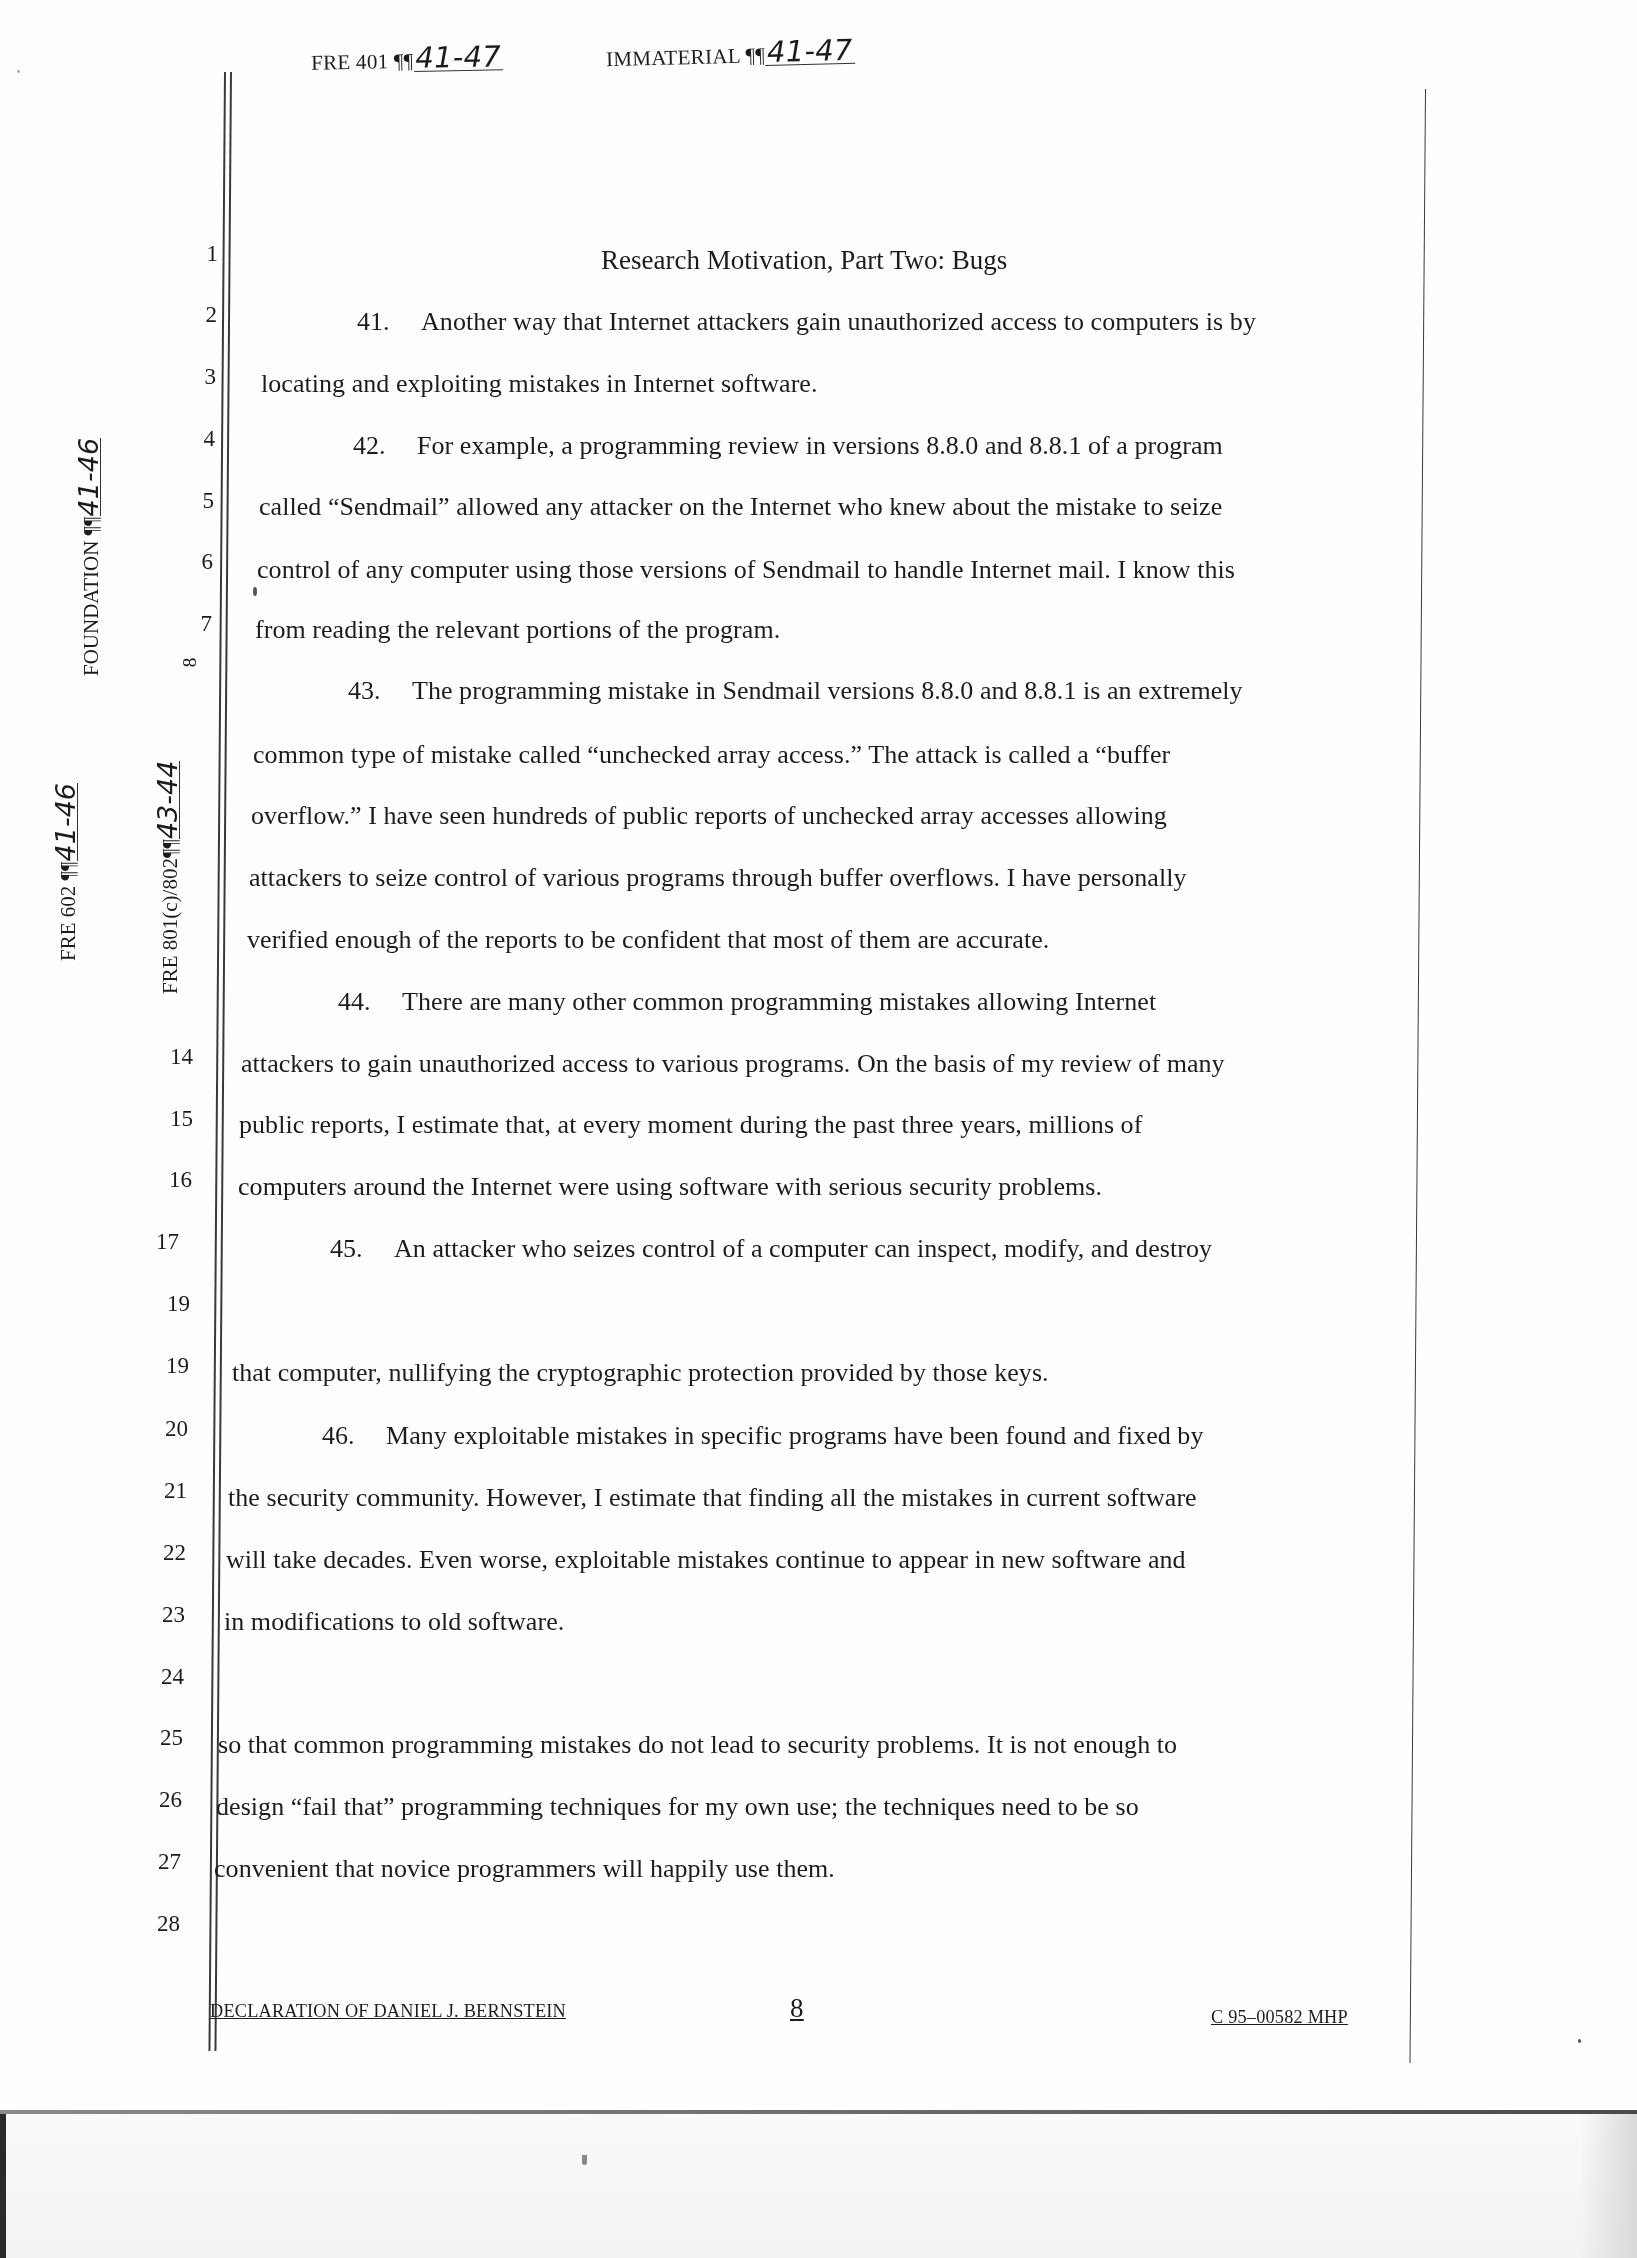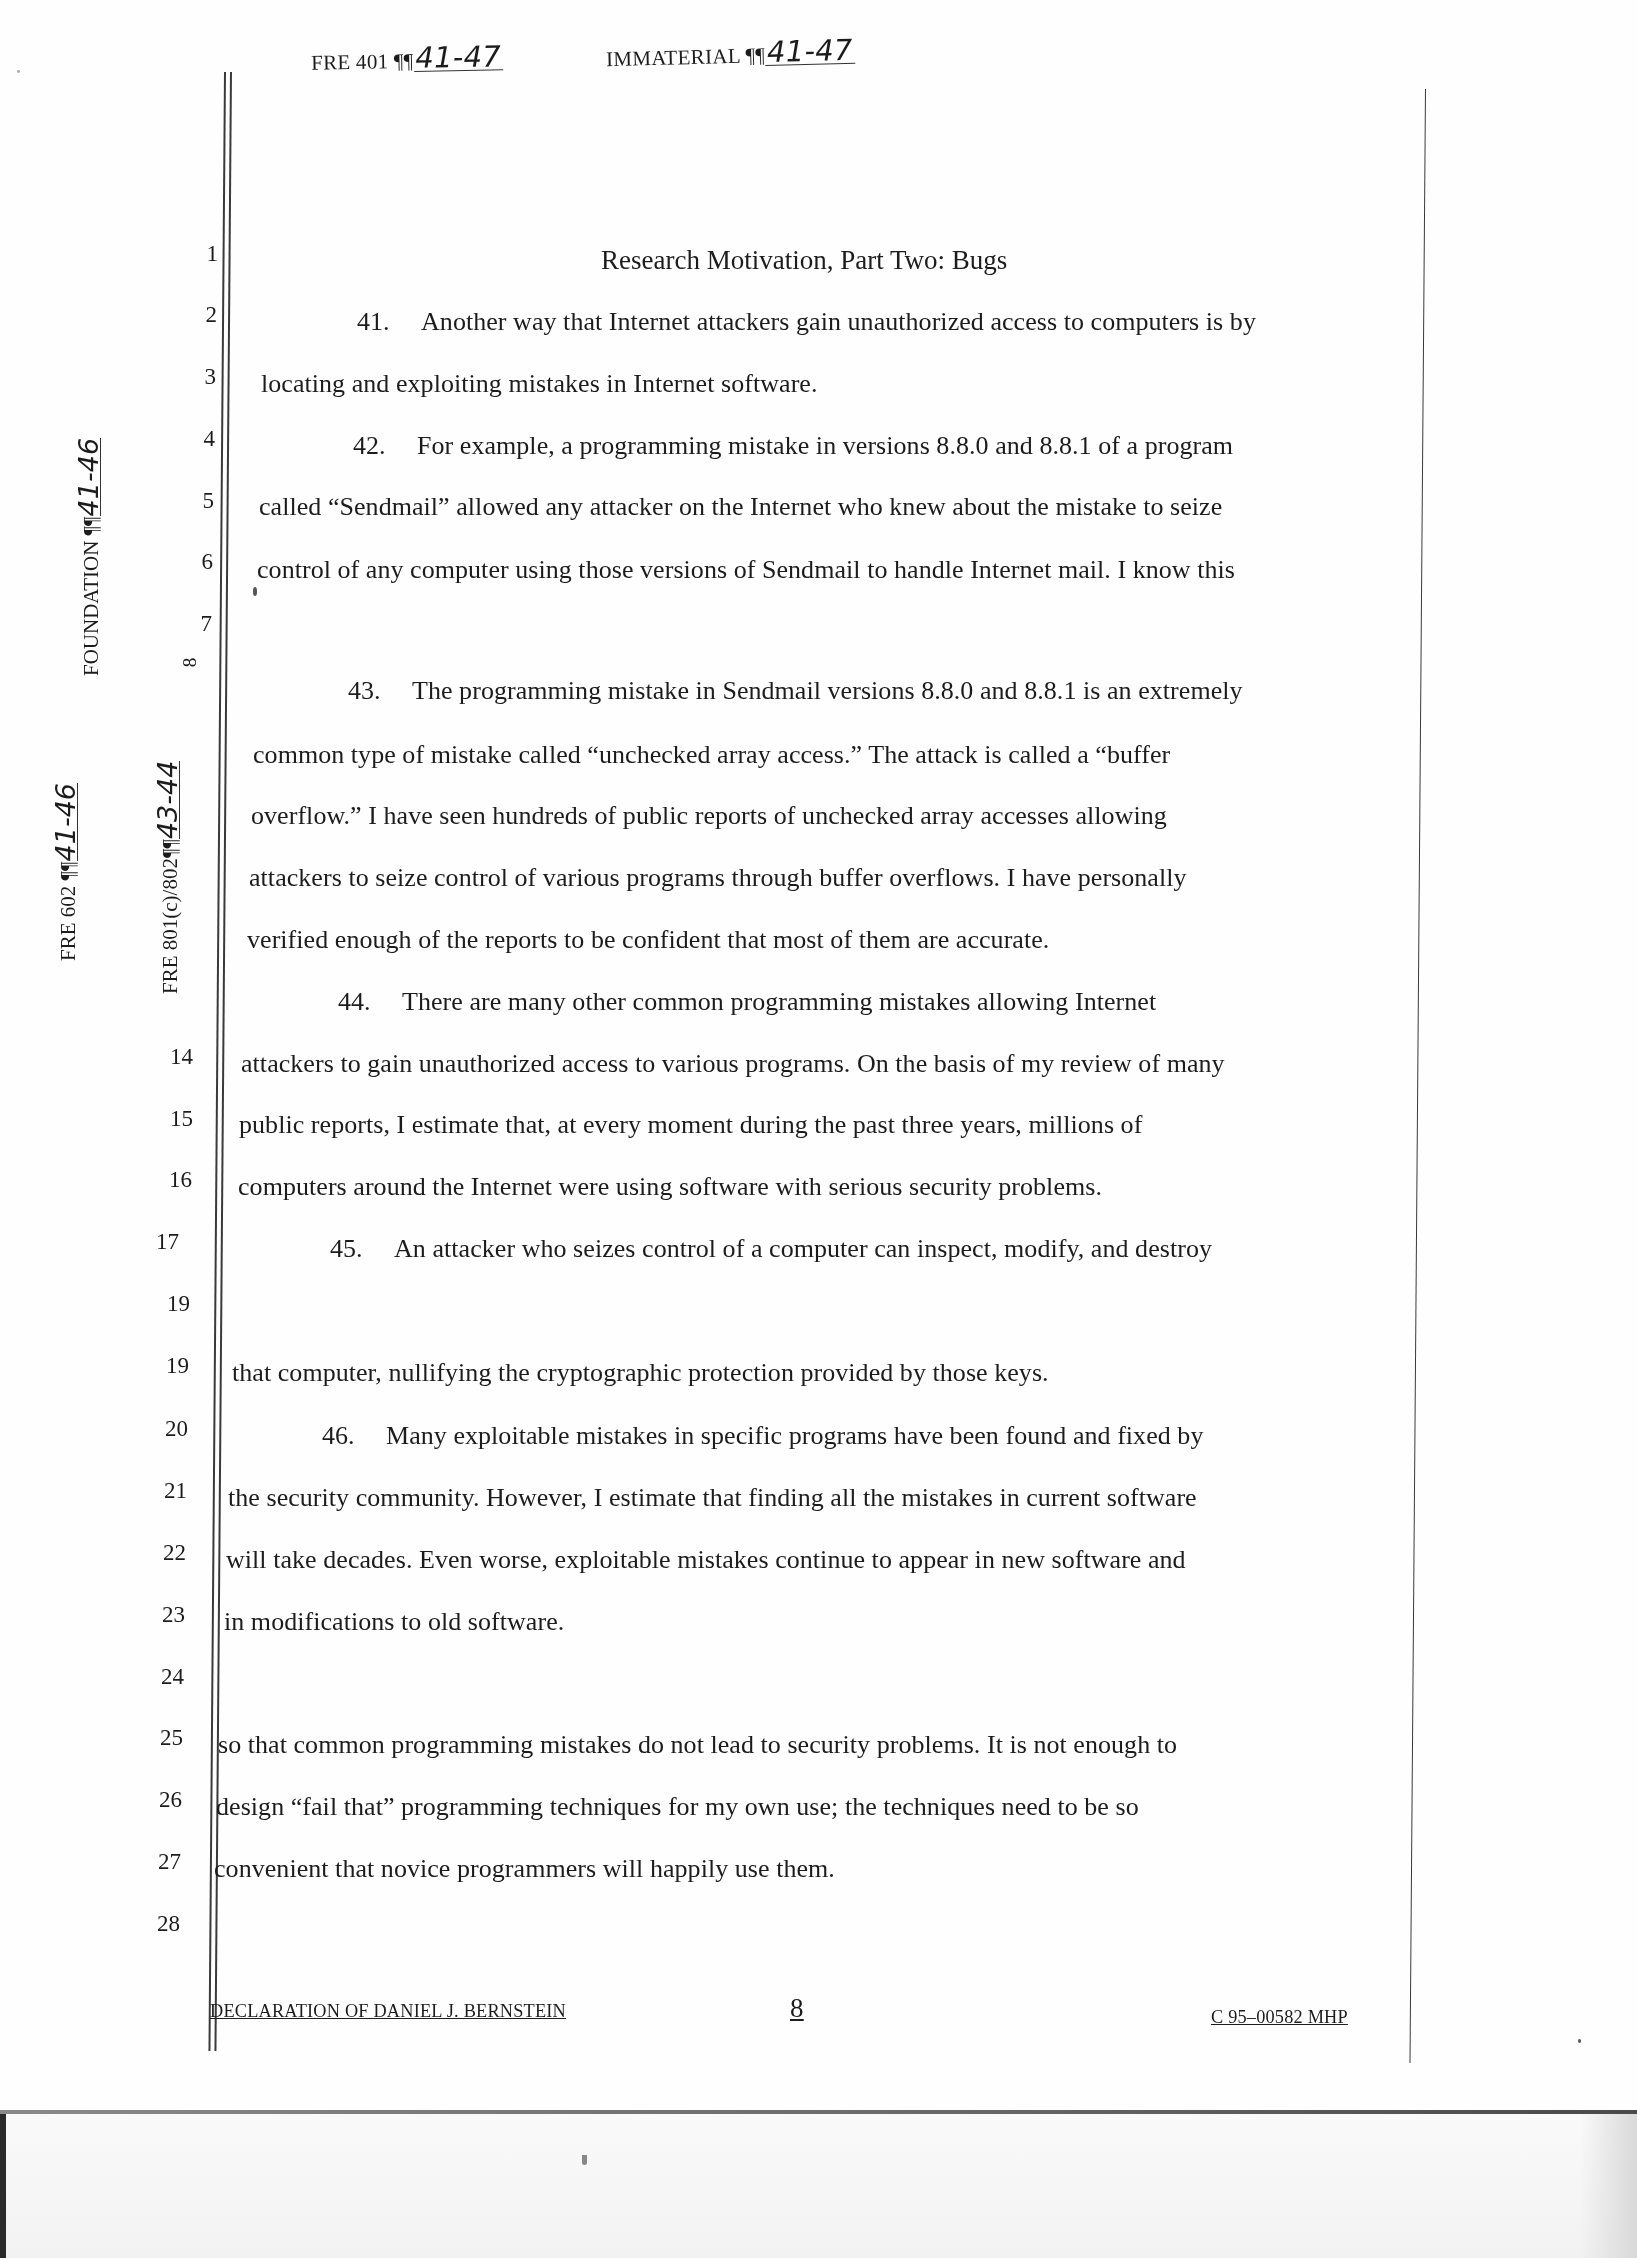--- a/index.html
+++ b/index.html
@@ -116,24 +116,25 @@
   <div class="ln" style="left:141px;top:1911px">28</div>
 
   <div class="heading">Research Motivation, Part Two: Bugs</div>
 
   <div class="text-line" style="left:357px;top:307px">
     <span class="para-num">41.</span><span>Another way that Internet attackers gain unauthorized access to computers is by</span>
   </div>
   <div class="text-line" style="left:261px;top:369px">locating and exploiting mistakes in Internet software.</div>
 
   <div class="text-line" style="left:353px;top:431px">
-    <span class="para-num">42.</span><span>For example, a programming mistake in versions 8.8.0 and 8.8.1 of a program</span>
+    <span class="para-num">42.</span><span>For example, a programming review in versions 8.8.0 and 8.8.1 of a program</span>
   </div>
   <div class="text-line" style="left:259px;top:492px">called “Sendmail” allowed any attacker on the Internet who knew about the mistake to seize</div>
   <div class="text-line" style="left:257px;top:555px">control of any computer using those versions of Sendmail to handle Internet mail.  I know this</div>
+  <div class="text-line" style="left:255px;top:615px">from reading the relevant portions of the program.</div>
 
   <div class="text-line" style="left:348px;top:676px">
     <span class="para-num">43.</span><span>The programming mistake in Sendmail versions 8.8.0 and 8.8.1 is an extremely</span>
   </div>
   <div class="text-line" style="left:251px;top:801px">overflow.”  I have seen hundreds of public reports of unchecked array accesses allowing</div>
   <div class="text-line" style="left:253px;top:740px">common type of mistake called “unchecked array access.”  The attack is called a “buffer</div>
   <div class="text-line" style="left:249px;top:863px">attackers to seize control of various programs through buffer overflows.  I have personally</div>
   <div class="text-line" style="left:247px;top:925px">verified enough of the reports to be confident that most of them are accurate.</div>
 
   <div class="text-line" style="left:338px;top:987px">

